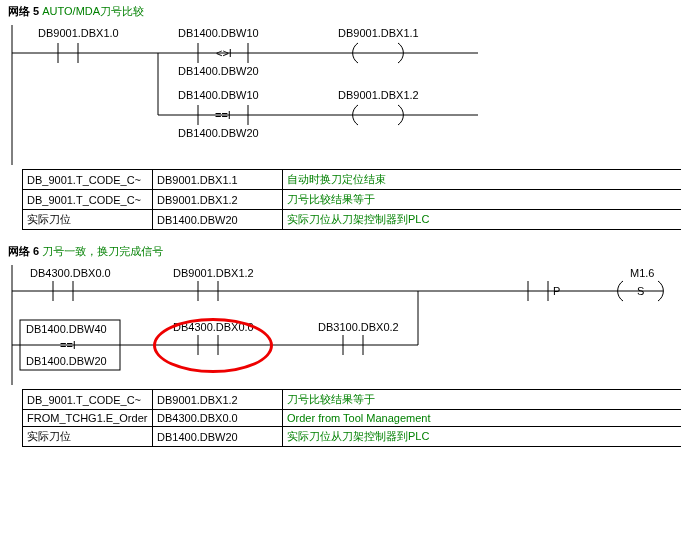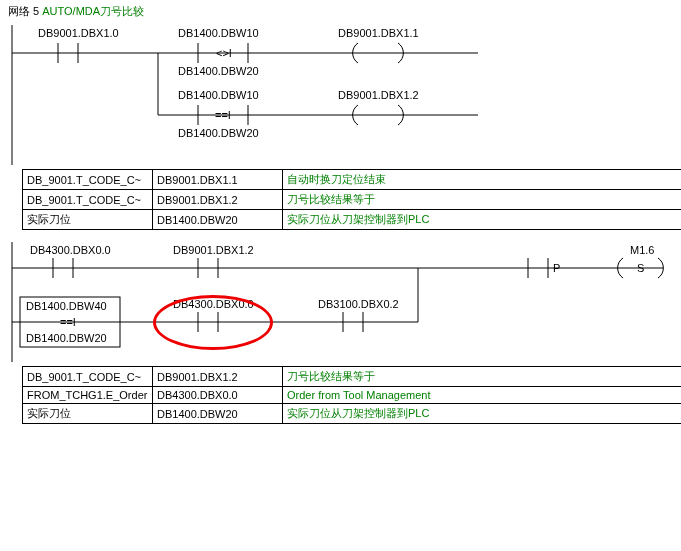--- a/index.html
+++ b/index.html
@@ -1,19 +1,19 @@
 <!DOCTYPE html>
 <html><head>
 <meta charset="utf-8">
 <style>
 *{box-sizing:border-box;margin:0;padding:0}
 body{font-family:Arial,sans-serif;font-size:11px;background:#fff;width:681px}
 .network{margin-bottom:4px;padding:2px 8px}
 .net-header{padding:2px 0;margin-bottom:4px}
-.net-num{font-weight:normal;color:#000}
+.net-num{font-weight:bold;color:#000}
 .net-title{color:#008000;}
 .ladder{position:relative;background:#fff}
 svg{display:block}
 .lbl{font-size:11px;fill:#000}
 .wire{stroke:#000;stroke-width:1;fill:none}
 .table{border-collapse:collapse;width:100%;margin:4px 14px}
 .table td{border:1px solid #000;padding:2px 4px;font-size:11px}
 .table td:nth-child(1){width:130px}
 .table td:nth-child(2){width:130px}
 .table td:nth-child(3){color:#008000}
@@ -77,20 +77,24 @@
         <tr>
           <td>实际刀位</td>
           <td>DB1400.DBW20</td>
           <td>实际刀位从刀架控制器到PLC</td>
         </tr>
       </tbody>
   </table>
 </div>
 
 <div class="network">
+  <div class="net-header">
+    <span class="net-num">网络 6</span>
+    <span class="net-title">刀号一致，换刀完成信号</span>
+  </div>
   <div class="ladder" style="position:relative">
     <svg width="665" height="120">
       <line class="wire" x1="4" y1="0" x2="4" y2="120" stroke-width="2"></line>
 
       <line class="wire" x1="4" y1="26" x2="655" y2="26"></line>
 
       <text class="lbl" x="22" y="12">DB4300.DBX0.0</text>
       <line class="wire" x1="45" y1="16" x2="45" y2="36"></line>
       <line class="wire" x1="65" y1="16" x2="65" y2="36"></line>
 

